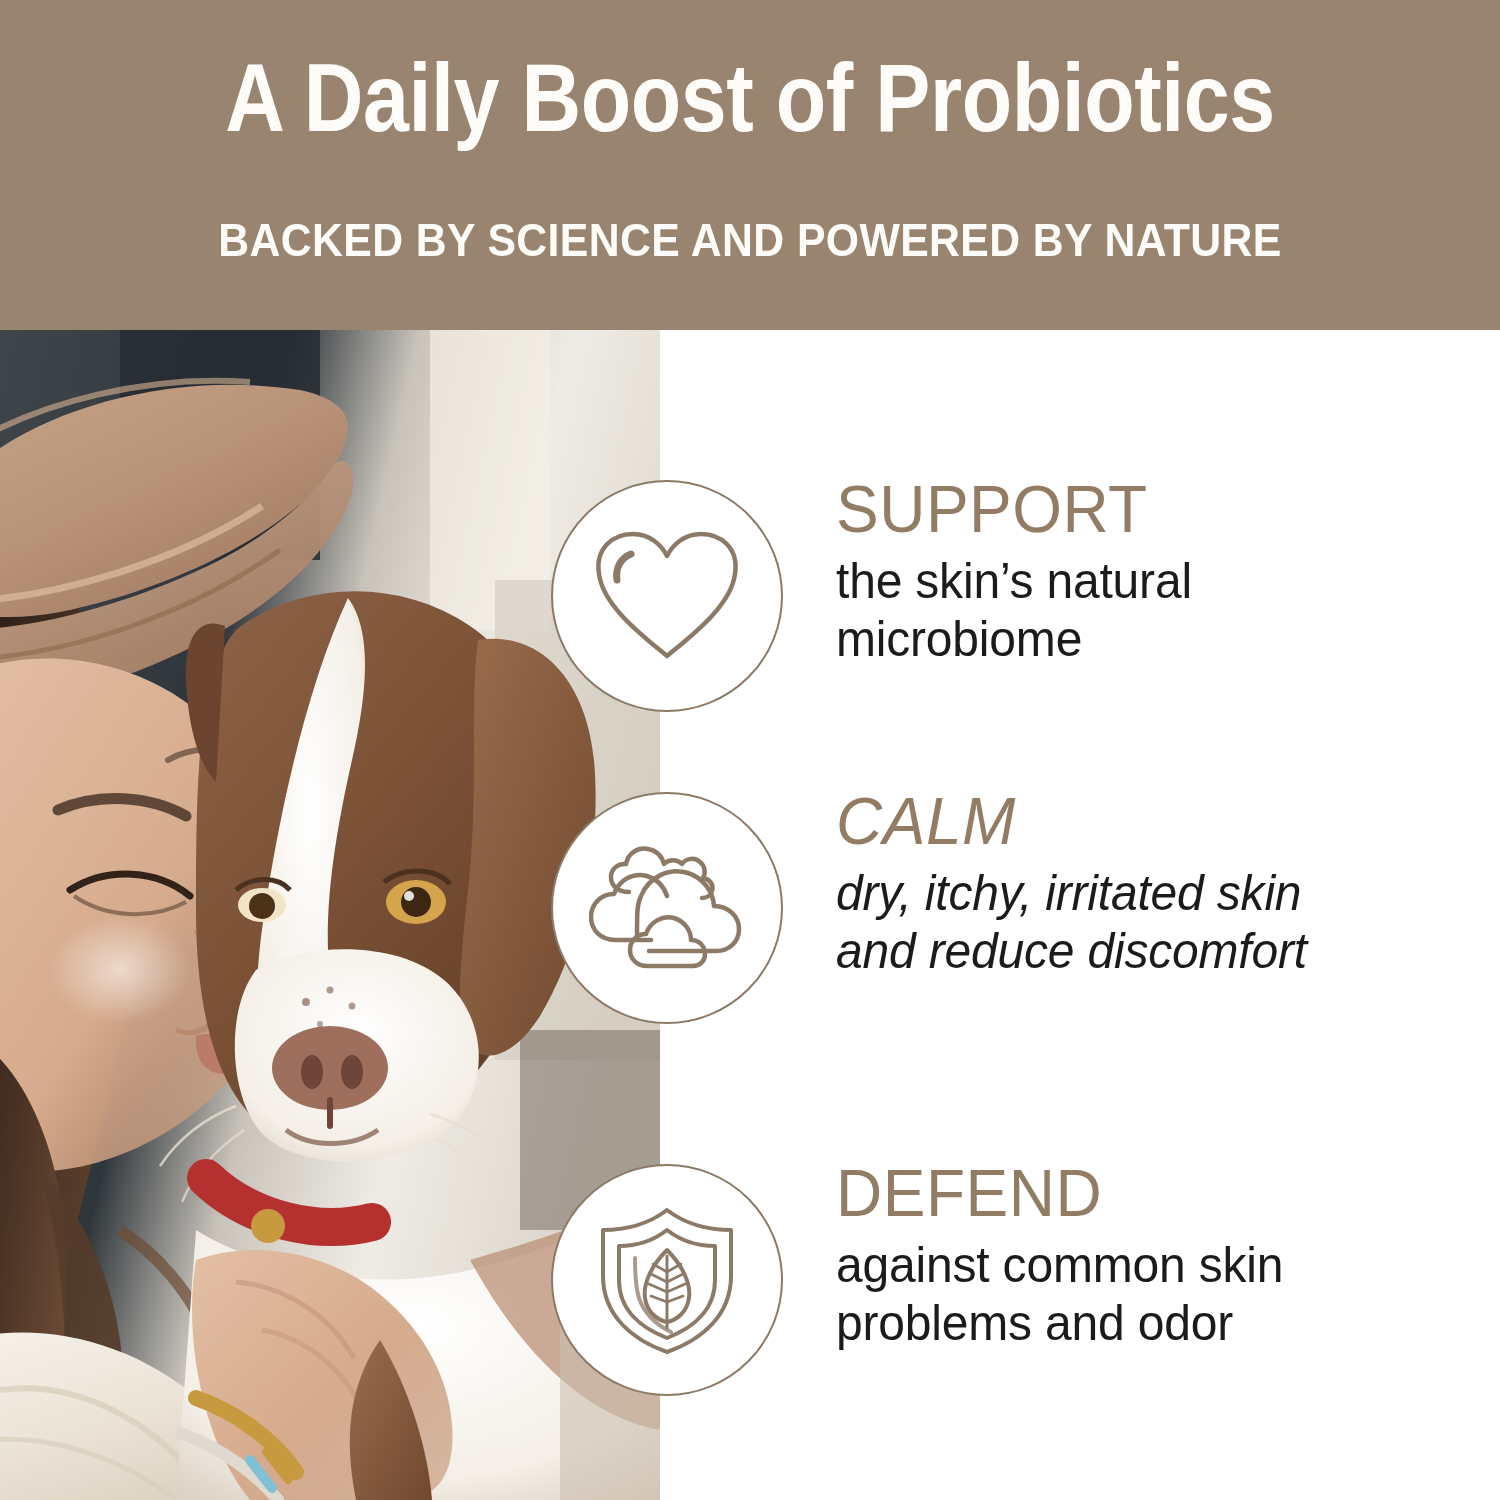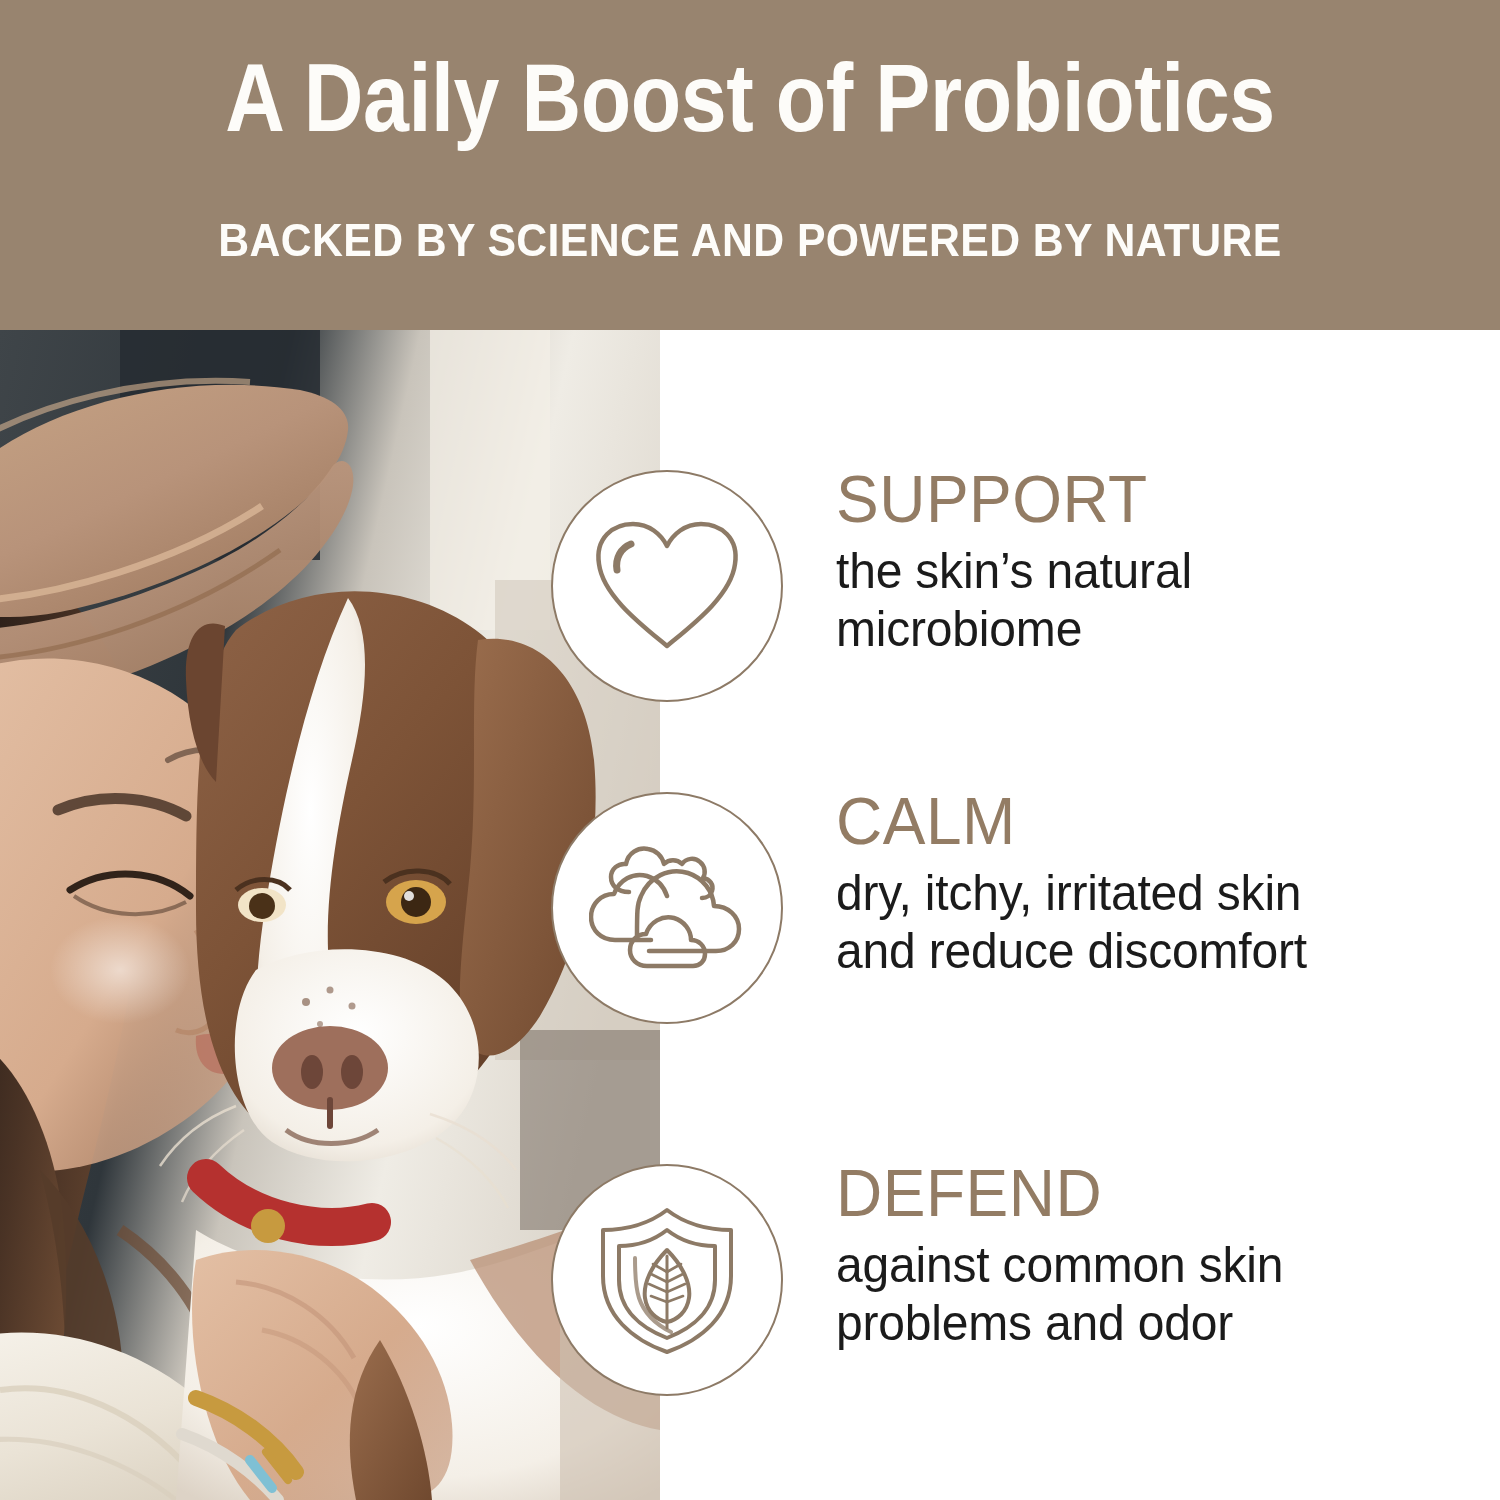--- a/index.html
+++ b/index.html
@@ -80,22 +80,22 @@
     background: #ffffff;
   }
 
   
   .feature-row {
     position: absolute;
     left: 0;
     width: 1500px;
     height: 260px;
   }
-  .feature-row.r1 { top: 462px; }
-  .feature-row.r2 { top: 784px; }
+  .feature-row.r1 { top: 472px; }
+  .feature-row.r2 { top: 784px; font-style: italic; }
   .feature-row.r3 { top: 1156px; }
 
   .icon-badge {
     position: absolute;
     left: 551px;
     top: 8px;
     width: 232px;
     height: 232px;
     border-radius: 50%;
     background: #ffffff;

